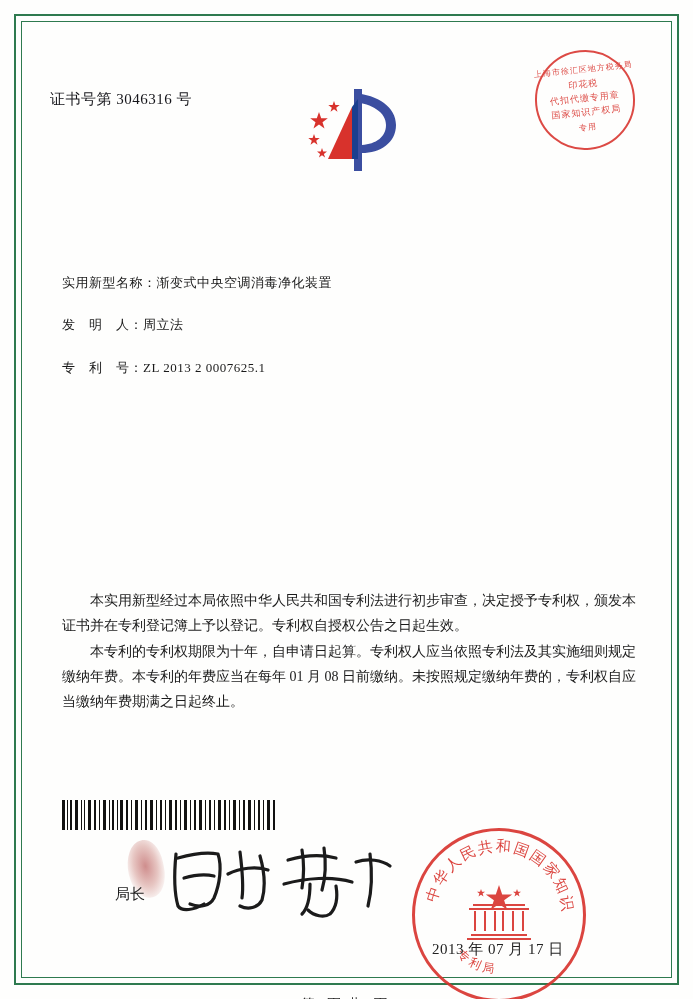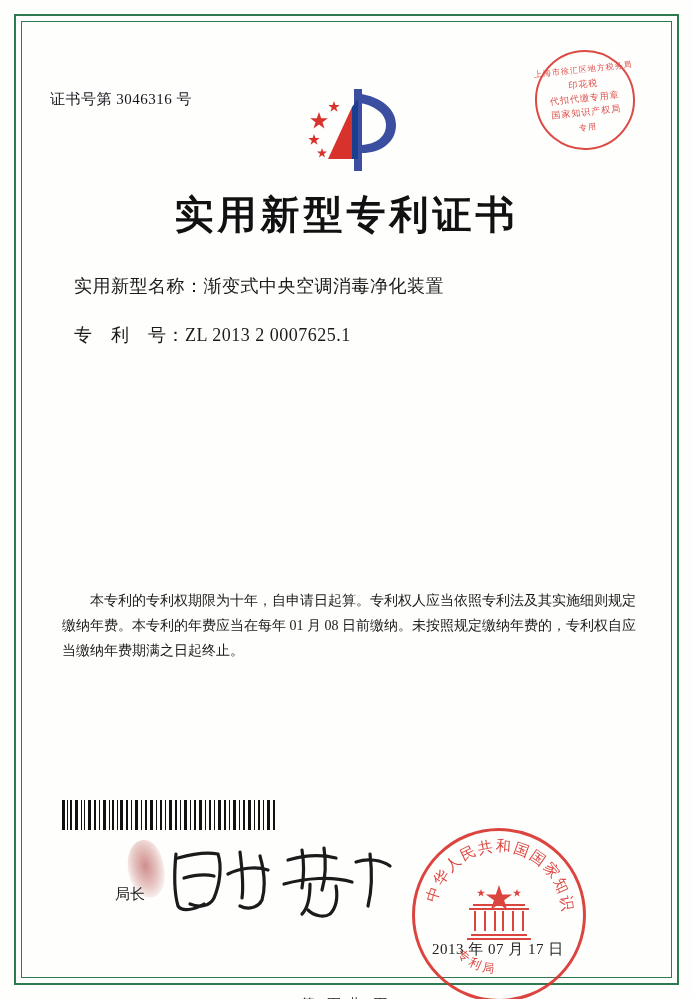--- a/index.html
+++ b/index.html
@@ -97,25 +97,24 @@
     color: #111;
   }
 
   .fields {
     position: absolute;
     left: 22px;
     top: 235px;
     width: 580px;
   }
   .field {
-    font-size: 18px;
+    font-size: 13px;
     margin-bottom: 25.5px;
     line-height: 1.3;
     white-space: nowrap;
-    margin-left: 12px;
   }
   .field .lab {
     display: inline-block;
     letter-spacing: 0.5px;
   }
   .field .val {
     letter-spacing: 0.5px;
   }
 
   .paras {
@@ -248,32 +247,35 @@
     </div>
 
     <div class="seal-top">
       <div class="st-line l1">上海市徐汇区地方税务局</div>
       <div class="st-line l2">印花税</div>
       <div class="st-line l3">代扣代缴专用章</div>
       <div class="st-line l4">国家知识产权局</div>
       <div class="st-line l5">专用</div>
     </div>
 
-    <div class="main-title">实用新型专利证书</div>
 
     <div class="fields">
       <div class="field">
         <span class="lab">实用新型名称：</span><span class="val">渐变式中央空调消毒净化装置</span>
       </div>
       <div class="field">
+        <span class="lab">发　明　人：</span><span class="val">周立法</span>
+      </div>
+      <div class="field">
         <span class="lab">专　利　号：</span><span class="val">ZL 2013 2 0007625.1</span>
       </div>
     </div>
 
     <div class="paras">
+      <div class="para">本实用新型经过本局依照中华人民共和国专利法进行初步审查，决定授予专利权，颁发本证书并在专利登记簿上予以登记。专利权自授权公告之日起生效。</div>
       <div class="para">本专利的专利权期限为十年，自申请日起算。专利权人应当依照专利法及其实施细则规定缴纳年费。本专利的年费应当在每年 01 月 08 日前缴纳。未按照规定缴纳年费的，专利权自应当缴纳年费期满之日起终止。</div>
     </div>
 
     <div class="barcode">
       <i style="left:0px;width:3px"></i>
         <i style="left:5px;width:1px"></i>
         <i style="left:8px;width:2px"></i>
       <i style="left:13px;width:3px"></i>
         <i style="left:19px;width:1px"></i>
         <i style="left:22px;width:1px"></i>

